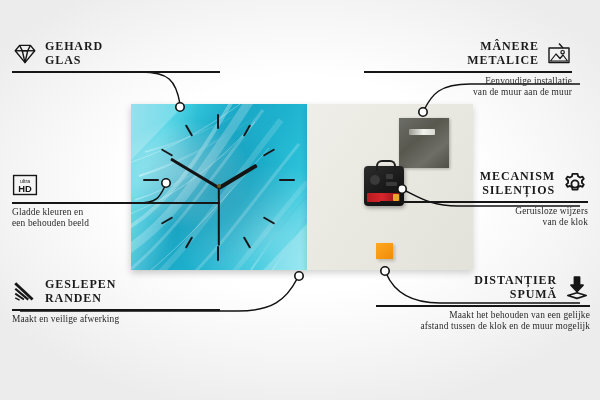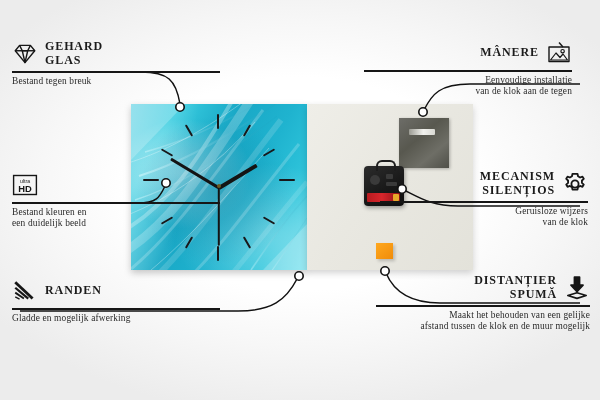--- a/index.html
+++ b/index.html
@@ -211,77 +211,78 @@
           <path d="M9.5 9 H 14.5"></path>
         </g>
       </svg>
       <div>
         <div class="ttl">GEHARD</div>
         <div class="ttl">GLAS</div>
       </div>
     </div>
     <div class="rule"></div>
     <div class="desc">
-      <div>Bestand tegen breuk</div>
     </div>
   </div>
 
   <div class="feat left" id="f-print">
     <div class="head">
       <svg class="ico" viewBox="0 0 26 26">
         <rect x="1.6" y="3.5" width="22.8" height="19" fill="none" stroke="#161616" stroke-width="1.4"></rect>
         <text x="13" y="11.4" text-anchor="middle" font-family="Liberation Sans, sans-serif" font-size="5.2" fill="#161616">ultra</text>
         <text x="13" y="19.6" text-anchor="middle" font-family="Liberation Sans, sans-serif" font-size="9.4" font-weight="bold" fill="#161616">HD</text>
       </svg>
     </div>
     <div class="rule"></div>
     <div class="desc">
-      <div>Bestand kleuren en</div>
-      <div>een duidelijk beeld</div>
+      <div>Gladde kleuren en</div>
+      <div>een behouden beeld</div>
     </div>
   </div>
 
   <div class="feat left" id="f-edges">
     <div class="head">
       <svg class="ico" viewBox="0 0 24 24">
         <g stroke="#161616" stroke-linecap="butt" fill="none">
           <path d="M3 4 L 19 19" stroke-width="2.6"></path>
           <path d="M3 9 L 15 19" stroke-width="2.1"></path>
           <path d="M3 13.5 L 11 19" stroke-width="1.7"></path>
           <path d="M3 17.5 L 7 19.5" stroke-width="1.3"></path>
         </g>
       </svg>
       <div>
+        <div class="ttl">GESLEPEN</div>
         <div class="ttl">RANDEN</div>
       </div>
     </div>
     <div class="rule"></div>
     <div class="desc">
-      <div>Gladde en mogelijk afwerking</div>
+      <div>Maakt en veilige afwerking</div>
     </div>
   </div>
 
   <div class="feat right" id="f-hooks">
     <div class="head">
       <svg class="ico" viewBox="0 0 26 24">
         <g fill="none" stroke="#161616" stroke-width="1.4" stroke-linejoin="round">
           <path d="M13 1.5 L 17 6"></path>
           <rect x="3" y="6" width="20" height="14.5"></rect>
           <path d="M4.5 19 L 10 12 L 14 16.5 L 17 13 L 21.5 19 Z" stroke-width="1.2"></path>
           <circle cx="16.6" cy="10.2" r="1.7" stroke-width="1.2"></circle>
         </g>
       </svg>
       <div>
         <div class="ttl">MÂNERE</div>
+        <div class="ttl">METALICE</div>
       </div>
     </div>
     <div class="rule"></div>
     <div class="desc">
       <div>Eenvoudige installatie</div>
-      <div>van de klok aan de tegen</div>
+      <div>van de muur aan de muur</div>
     </div>
   </div>
 
   <div class="feat right" id="f-mech">
     <div class="head">
       <svg class="ico" viewBox="0 0 24 24">
         <g fill="none" stroke="#161616" stroke-width="1.7" stroke-linejoin="round">
           <path d="M12 2.6 l2.3 .0 .5 2.3 1.9 1.1 2.2-.8 1.2 2 -1.7 1.6 0 2.2 1.7 1.6 -1.2 2 -2.2-.8 -1.9 1.1 -.5 2.3 -2.3 0 -2.3 0 -.5-2.3 -1.9-1.1 -2.2 .8 -1.2-2 1.7-1.6 0-2.2 -1.7-1.6 1.2-2 2.2 .8 1.9-1.1 .5-2.3 z"></path>
           <circle cx="12" cy="12" r="3.3"></circle>
         </g>

